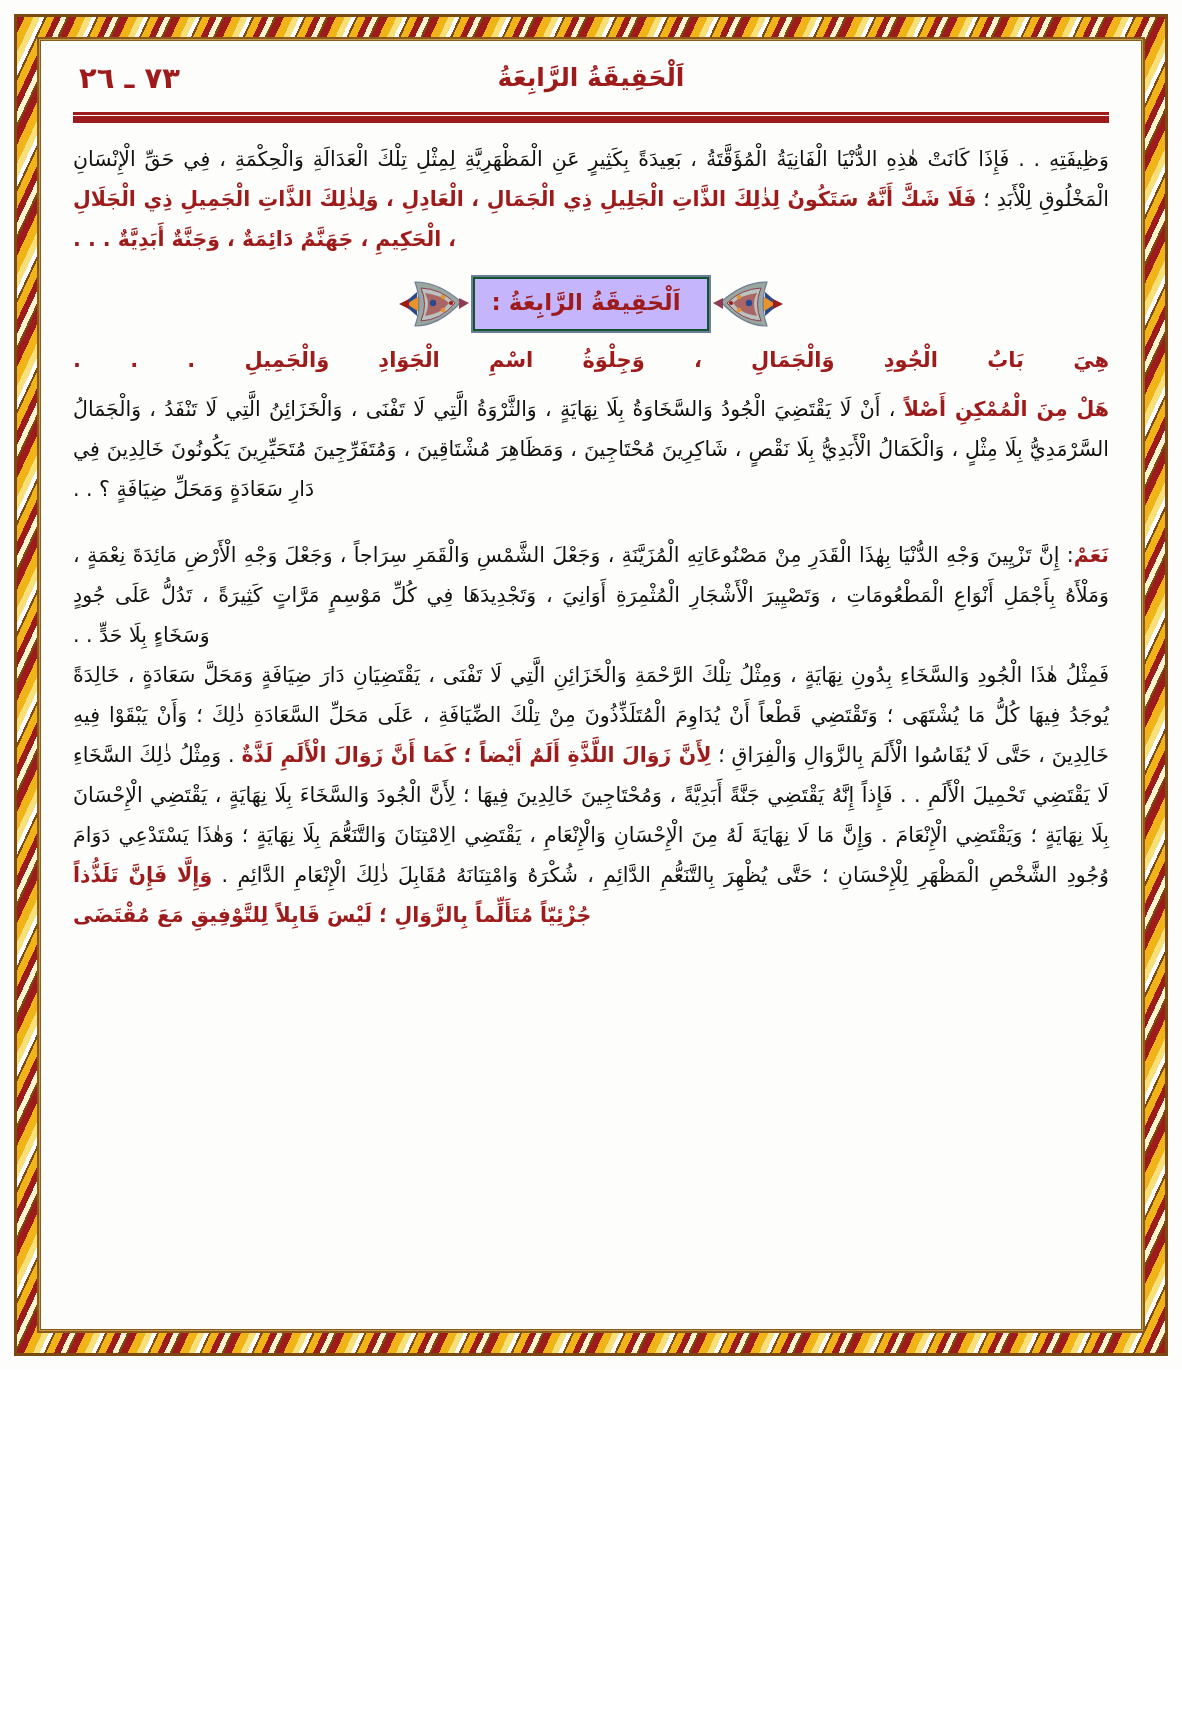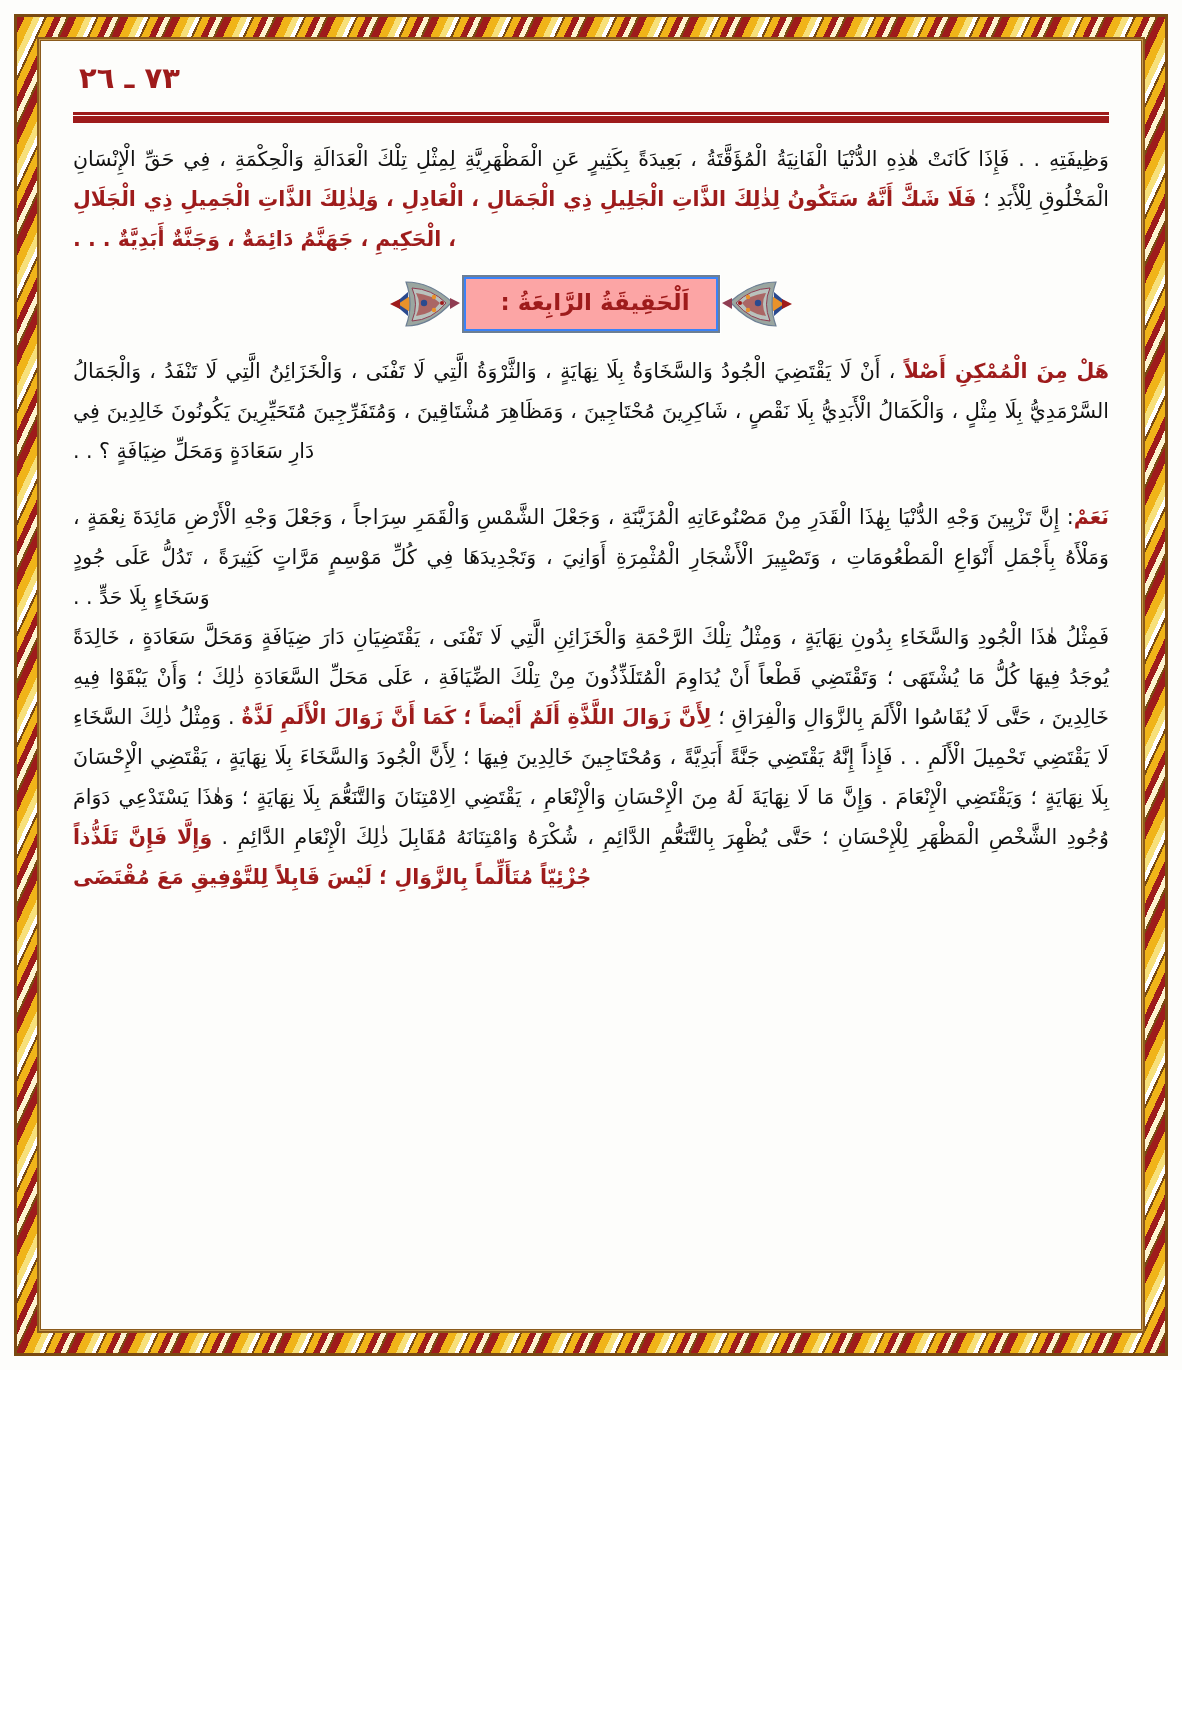--- a/index.html
+++ b/index.html
@@ -143,23 +143,23 @@
   }
   .orn {
     width: 74px;
     height: 56px;
     position: relative;
     flex: 0 0 auto;
   }
   .orn svg { display:block; width:100%; height:100%; }
   .cartouche {
     position: relative;
-    border: 2px solid #3b82f6;
-    background: #fca5a5;
-    padding: 3px 26px 7px 34px;
+    border: 2px solid #14532d;
+    background: #c4b5fd;
+    padding: 3px 26px 7px 16px;
     box-shadow: 0 0 0 2px #6d7f94, 0 0 0 3px #ffffff;
     height: 40px;
     display: flex;
     align-items: center;
     justify-content: center;
   }
   .cartouche-title {
     color: #9e1b1b;
     font-size: 23px;
     font-weight: bold;
@@ -181,20 +181,21 @@
 <div class="page">
 
   <div class="border-outer"></div>
   <div class="border-inner-bevel"></div>
 
   <div class="page-surface">
     <div class="content">
 
       <div class="header">
         <div class="header-pageno">٧٣ ـ ٢٦</div>
+        <div class="header-title">اَلْحَقِيقَةُ الرَّابِعَةُ</div>
         <div class="header-rule-2"></div>
         <div class="header-rule"></div>
       </div>
 
       <div class="body-text">
 
         <p class="para last-left"><span class="blk">وَظِيفَتِهِ . . فَإِذَا كَانَتْ هٰذِهِ الدُّنْيَا الْفَانِيَةُ الْمُؤَقَّتَةُ ، بَعِيدَةً بِكَثِيرٍ عَنِ الْمَظْهَرِيَّةِ لِمِثْلِ تِلْكَ الْعَدَالَةِ وَالْحِكْمَةِ ، فِي حَقِّ الْإِنْسَانِ الْمَخْلُوقِ لِلْأَبَدِ ؛ </span><span class="red">فَلَا شَكَّ أَنَّهُ سَتَكُونُ لِذٰلِكَ الذَّاتِ الْجَلِيلِ ذِي الْجَمَالِ ، الْعَادِلِ ، وَلِذٰلِكَ الذَّاتِ الْجَمِيلِ ذِي الْجَلَالِ ، الْحَكِيمِ ، جَهَنَّمُ دَائِمَةٌ ، وَجَنَّةٌ أَبَدِيَّةٌ . . .</span></p>
 
         <div class="cartouche-wrap">
 
@@ -231,20 +232,21 @@
               <circle cx="34" cy="27" r="3.2" fill="#2a4a8f"></circle>
               <circle cx="44" cy="21" r="2.2" fill="#e8922b"></circle>
               <circle cx="44" cy="34" r="2.2" fill="#e8922b"></circle>
               <circle cx="52" cy="27" r="2" fill="#9e1b1b"></circle>
               <path d="M60 22 L70 27 L60 33 Z" fill="#8f3d52"></path>
             </svg>
           </span>
 
         </div>
 
+        <div class="redline">هِيَ بَابُ الْجُودِ وَالْجَمَالِ ، وَجِلْوَةُ اسْمِ الْجَوَادِ وَالْجَمِيلِ . . .</div>
 
         <div class="gap-sm"></div>
 
         <p class="para last-left"><span class="red">هَلْ مِنَ الْمُمْكِنِ أَصْلاً</span><span class="blk"> ، أَنْ لَا يَقْتَضِيَ الْجُودُ وَالسَّخَاوَةُ بِلَا نِهَايَةٍ ، وَالثَّرْوَةُ الَّتِي لَا تَفْنَى ، وَالْخَزَائِنُ الَّتِي لَا تَنْفَدُ ، وَالْجَمَالُ السَّرْمَدِيُّ بِلَا مِثْلٍ ، وَالْكَمَالُ الْأَبَدِيُّ بِلَا نَقْصٍ ، شَاكِرِينَ مُحْتَاجِينَ ، وَمَظَاهِرَ مُشْتَاقِينَ ، وَمُتَفَرِّجِينَ مُتَحَيِّرِينَ يَكُونُونَ خَالِدِينَ فِي دَارِ سَعَادَةٍ وَمَحَلِّ ضِيَافَةٍ ؟ . .</span></p>
 
         <div class="gap"></div>
 
         <p class="para last-left"><span class="red">نَعَمْ</span><span class="blk">: إِنَّ تَزْيِينَ وَجْهِ الدُّنْيَا بِهٰذَا الْقَدَرِ مِنْ مَصْنُوعَاتِهِ الْمُزَيَّنَةِ ، وَجَعْلَ الشَّمْسِ وَالْقَمَرِ سِرَاجاً ، وَجَعْلَ وَجْهِ الْأَرْضِ مَائِدَةَ نِعْمَةٍ ، وَمَلْأَهُ بِأَجْمَلِ أَنْوَاعِ الْمَطْعُومَاتِ ، وَتَصْيِيرَ الْأَشْجَارِ الْمُثْمِرَةِ أَوَانِيَ ، وَتَجْدِيدَهَا فِي كُلِّ مَوْسِمٍ مَرَّاتٍ كَثِيرَةً ، تَدُلُّ عَلَى جُودٍ وَسَخَاءٍ بِلَا حَدٍّ . .</span></p>
 
         <p class="para last-left"><span class="blk">فَمِثْلُ هٰذَا الْجُودِ وَالسَّخَاءِ بِدُونِ نِهَايَةٍ ، وَمِثْلُ تِلْكَ الرَّحْمَةِ وَالْخَزَائِنِ الَّتِي لَا تَفْنَى ، يَقْتَضِيَانِ دَارَ ضِيَافَةٍ وَمَحَلَّ سَعَادَةٍ ، خَالِدَةً يُوجَدُ فِيهَا كُلُّ مَا يُشْتَهَى ؛ وَتَقْتَضِي قَطْعاً أَنْ يُدَاوِمَ الْمُتَلَذِّذُونَ مِنْ تِلْكَ الضِّيَافَةِ ، عَلَى مَحَلِّ السَّعَادَةِ ذٰلِكَ ؛ وَأَنْ يَبْقَوْا فِيهِ خَالِدِينَ ، حَتَّى لَا يُقَاسُوا الْأَلَمَ بِالزَّوَالِ وَالْفِرَاقِ ؛ </span><span class="red">لِأَنَّ زَوَالَ اللَّذَّةِ أَلَمٌ أَيْضاً ؛ كَمَا أَنَّ زَوَالَ الْأَلَمِ لَذَّةٌ</span><span class="blk"> . وَمِثْلُ ذٰلِكَ السَّخَاءِ لَا يَقْتَضِي تَحْمِيلَ الْأَلَمِ . . فَإِذاً إِنَّهُ يَقْتَضِي جَنَّةً أَبَدِيَّةً ، وَمُحْتَاجِينَ خَالِدِينَ فِيهَا ؛ لِأَنَّ الْجُودَ وَالسَّخَاءَ بِلَا نِهَايَةٍ ، يَقْتَضِي الْإِحْسَانَ بِلَا نِهَايَةٍ ؛ وَيَقْتَضِي الْإِنْعَامَ . وَإِنَّ مَا لَا نِهَايَةَ لَهُ مِنَ الْإِحْسَانِ وَالْإِنْعَامِ ، يَقْتَضِي الِامْتِنَانَ وَالتَّنَعُّمَ بِلَا نِهَايَةٍ ؛ وَهٰذَا يَسْتَدْعِي دَوَامَ وُجُودِ الشَّخْصِ الْمَظْهَرِ لِلْإِحْسَانِ ؛ حَتَّى يُظْهِرَ بِالتَّنَعُّمِ الدَّائِمِ ، شُكْرَهُ وَامْتِنَانَهُ مُقَابِلَ ذٰلِكَ الْإِنْعَامِ الدَّائِمِ . </span><span class="red">وَإِلَّا فَإِنَّ تَلَذُّذاً جُزْئِيّاً مُتَأَلِّماً بِالزَّوَالِ ؛ لَيْسَ قَابِلاً لِلتَّوْفِيقِ مَعَ مُقْتَضَى</span></p>

